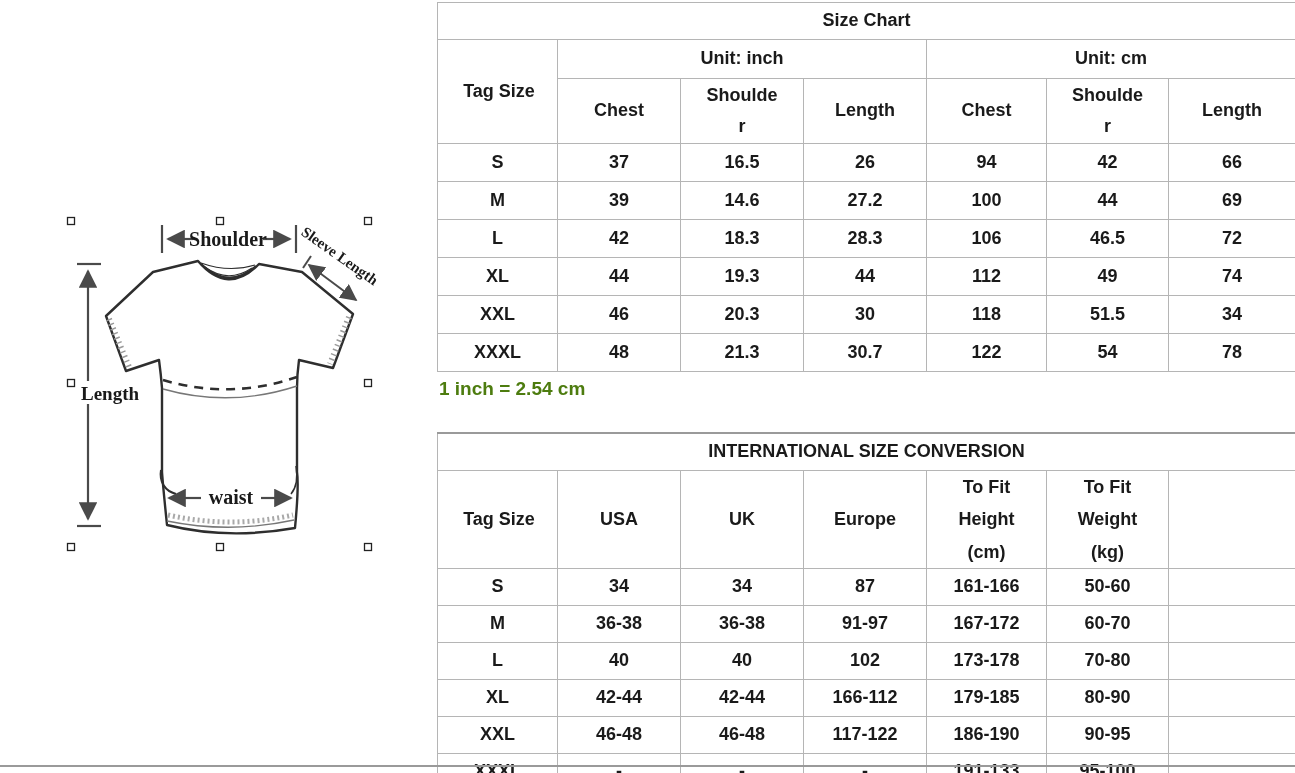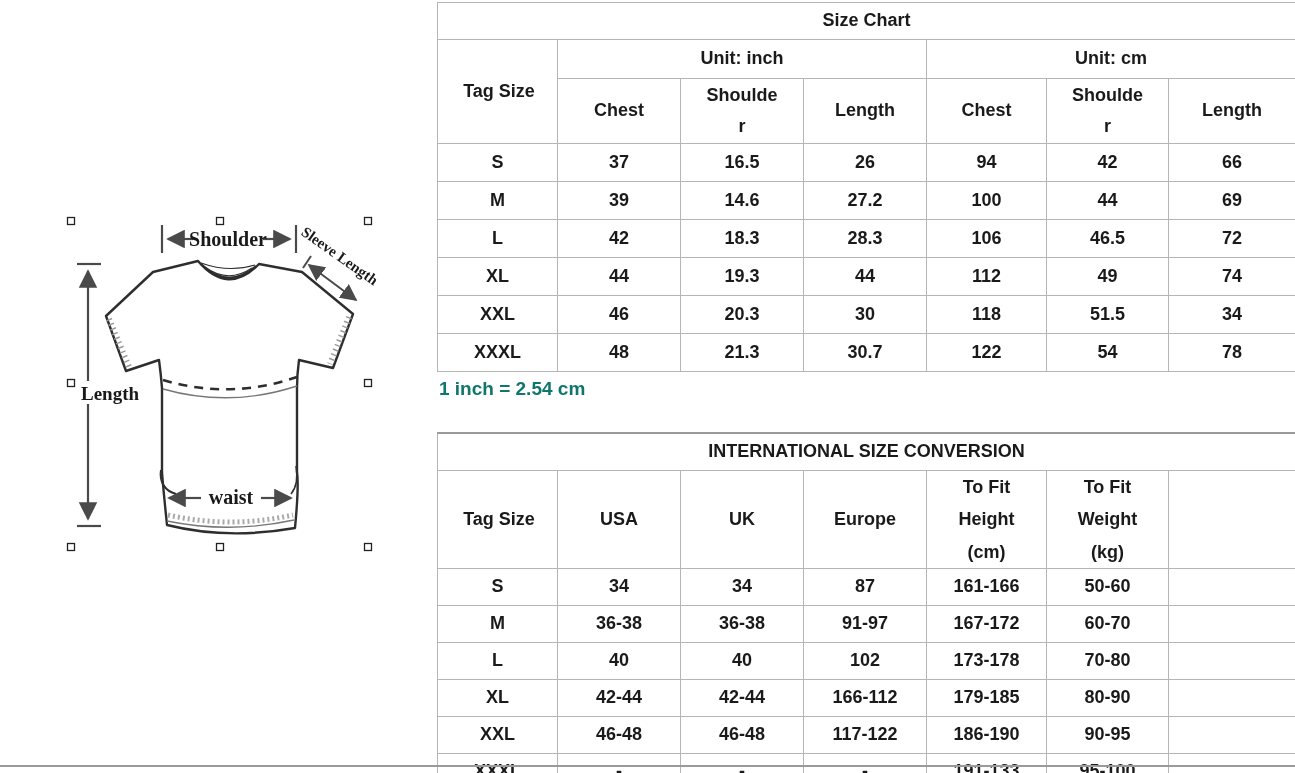--- a/index.html
+++ b/index.html
@@ -30,21 +30,21 @@
   .c-magenta{color:#E0218A;}
   .c-blue{color:#0000CC;}
   .c-red{color:#8B1A1A;}
   .c-green{color:#008000;}
   .tag-head{text-align:left;padding-left:3px !important;}
   .wrapS{display:inline-block;max-width:74px;word-break:break-all;line-height:1.7;}
   .wrapF{display:inline-block;max-width:66px;line-height:1.8;}
   
   .note{
     position:absolute;left:439px;top:378px;
-    font-size:19px;font-weight:bold;color:#0f766e;white-space:nowrap;
+    font-size:19px;font-weight:bold;color:#4d7c0f;white-space:nowrap;
   }
   .bottom-line{position:absolute;left:0;top:765px;width:1295px;height:0;border-top:2px solid #9a9a9a;}
   
   .diagram{position:absolute;left:55px;top:210px;width:330px;height:350px;}
   .d-label{font-family:"Liberation Serif","DejaVu Serif",serif;font-weight:bold;fill:#1a1a1a;}
 </style>
 </head>
 <body>
 
 <div class="sheet">

